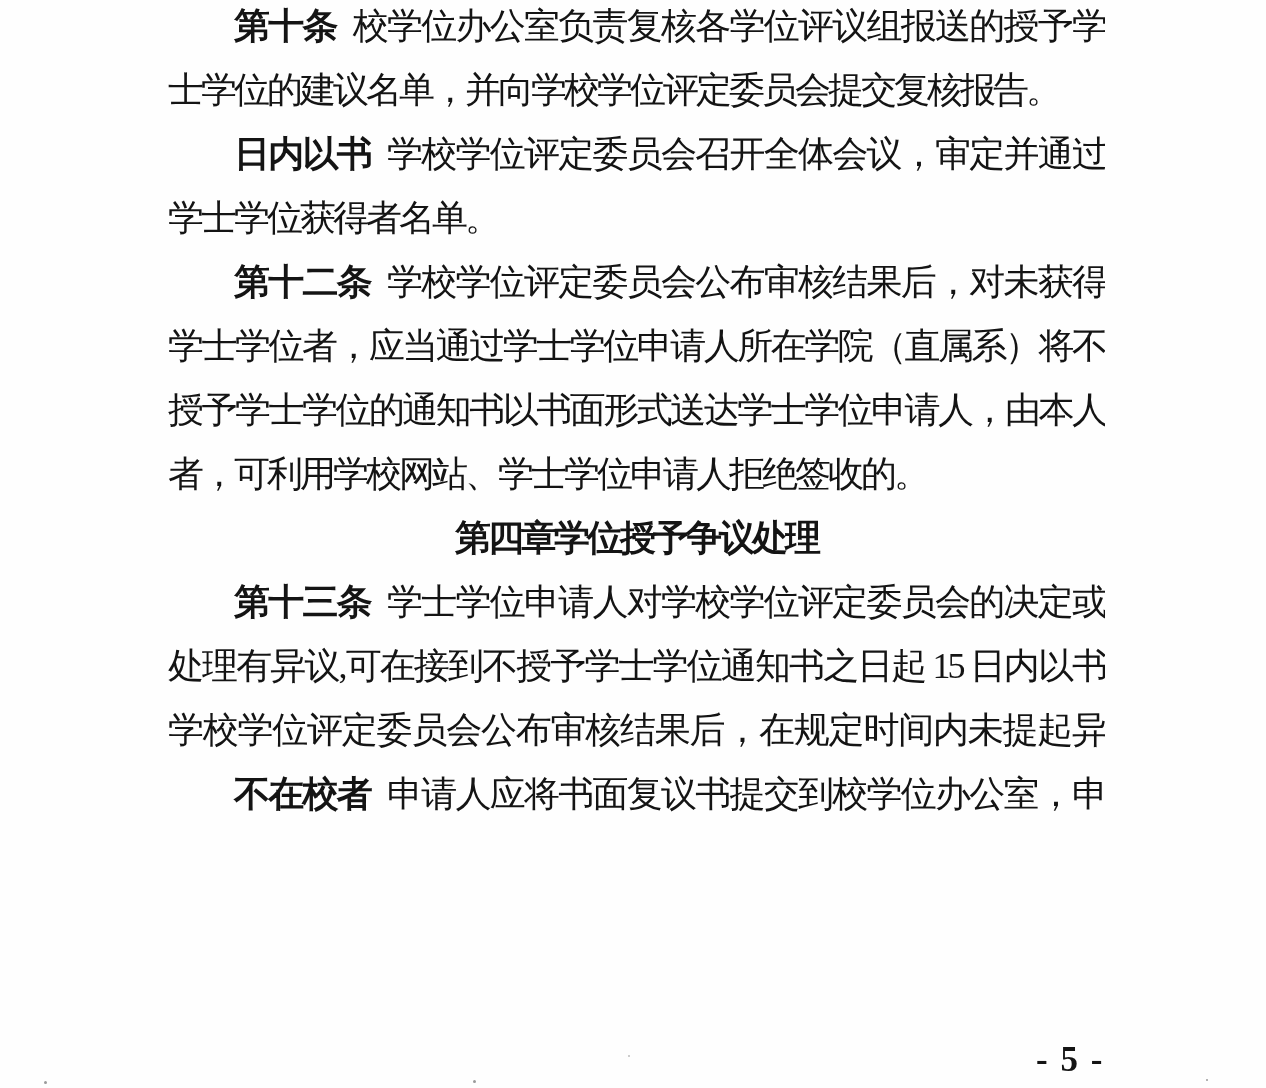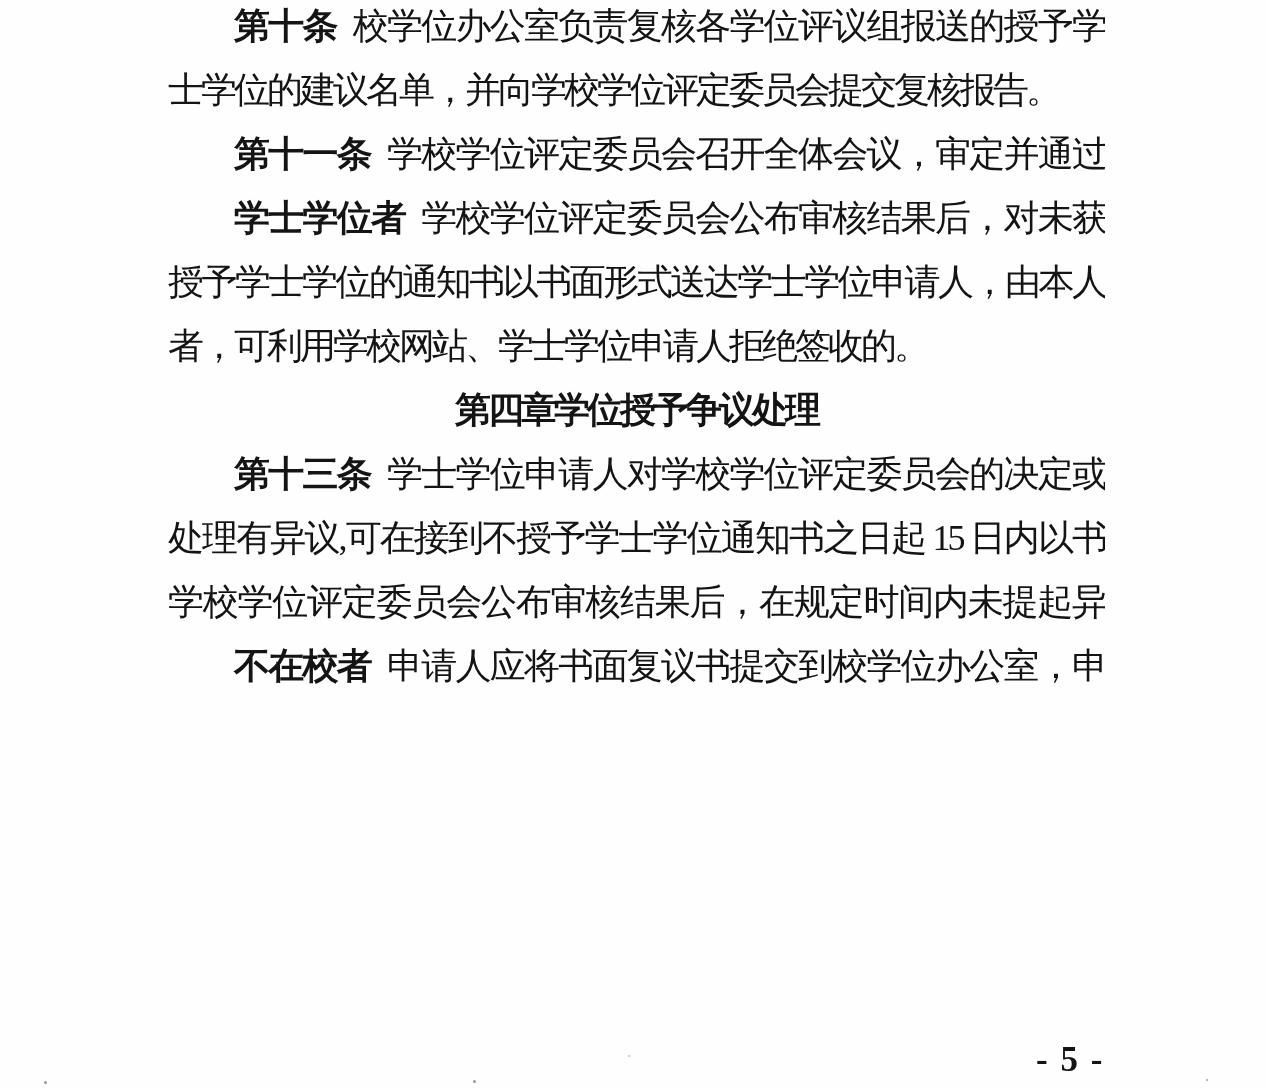--- a/index.html
+++ b/index.html
@@ -77,25 +77,27 @@
 <body>
 
 <div class="doc-body">
 
   <div>
     <div class="line first fill"><span class="article-label">第十条</span><span>校学位办公室负责复核各学位评议组报送的授予学</span></div>
     <div class="line">士学位的建议名单，并向学校学位评定委员会提交复核报告。</div>
   </div>
 
   <div>
-    <div class="line first fill"><span class="article-label">第十一条</span><span>学校学位评定委员会召开全体会议，审定并通过</span></div>
+    <div class="line first fill"><span class="article-label">日内以书</span><span>学校学位评定委员会召开全体会议，审定并通过</span></div>
+    <div class="line">学士学位获得者名单。</div>
   </div>
 
   <div>
-    <div class="line first fill"><span class="article-label">学士学位者</span><span>学校学位评定委员会公布审核结果后，对未获得</span></div>
+    <div class="line first fill"><span class="article-label">第十二条</span><span>学校学位评定委员会公布审核结果后，对未获得</span></div>
+    <div class="line fill">学士学位者，应当通过学士学位申请人所在学院（直属系）将不</div>
     <div class="line fill">授予学士学位的通知书以书面形式送达学士学位申请人，由本人</div>
     <div class="line">者，可利用学校网站、学士学位申请人拒绝签收的。</div>
   </div>
 
   <div class="line chapter-line"><span class="chapter-label">第四章</span><span>学位授予争议处理</span></div>
 
   <div>
     <div class="line first fill"><span class="article-label">第十三条</span><span>学士学位申请人对学校学位评定委员会的决定或</span></div>
     <div class="line fill">处理有异议,可在接到不授予学士学位通知书之日起 15 日内以书</div>
     <div class="line fill">学校学位评定委员会公布审核结果后，在规定时间内未提起异</div>

